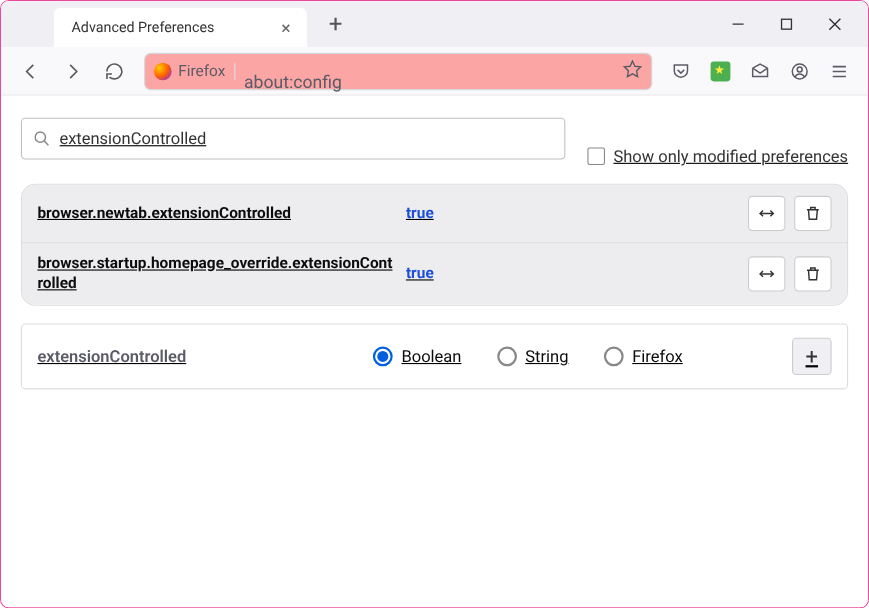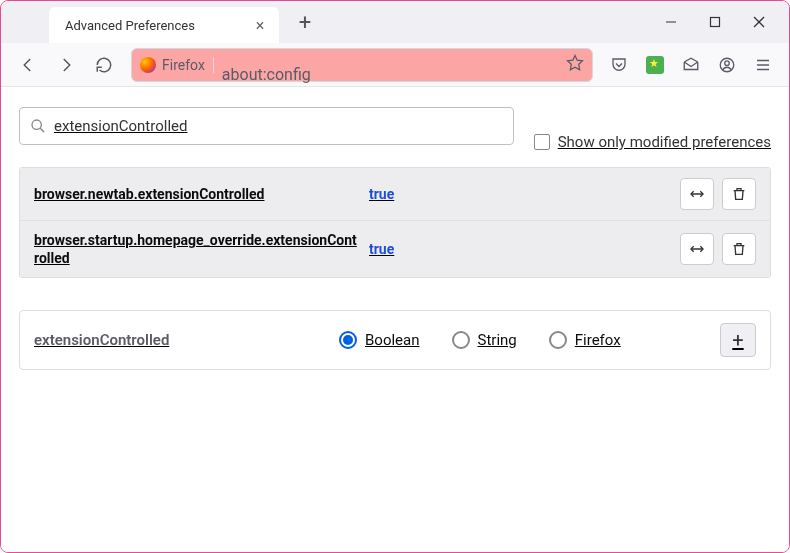--- a/index.html
+++ b/index.html
@@ -37,21 +37,21 @@
 .content { flex: 1; background: #fff; padding: 14px 18px; overflow: auto; text-decoration: underline; }
 
 .search-row { display: flex; align-items: center; gap: 20px; margin-bottom: 16px; }
 .search-box { flex: 1; display: flex; align-items: center; border: 1px solid #c0c0c4; border-radius: 4px; height: 38px; padding: 0 10px; gap: 8px; }
 .search-box svg { color: #888; }
 .search-input { flex: 1; border: none; outline: none; font-size: 15px; color: #333; }
 .filter-check { display: flex; align-items: center; gap: 8px; font-size: 15px; color: #333; cursor: pointer; margin-top: 32px; }
 .filter-check .chk { width: 16px; height: 16px; border: 1px solid #888; border-radius: 2px; }
 
 
-.pref-table { border: 1px solid #ddd; border-radius: 3px; overflow: hidden; margin-bottom: 32px; }
+.pref-table { border: 1px solid #ddd; border-radius: 13px; overflow: hidden; margin-bottom: 16px; }
 .pref-row { display: flex; align-items: center; padding: 10px 14px; gap: 10px; }
 .pref-row.modified { background: #ededf0; font-weight: 700; }
 .pref-row + .pref-row { border-top: 1px solid #e0e0e0; }
 .pref-name { width: 325px; font-size: 14px; color: #0c0c0d; word-break: break-word; line-height: 1.3; }
 .pref-value { flex: 1; font-size: 14px; color: #1d4ed8; }
 .pref-actions { display: flex; gap: 8px; }
 .icon-btn { width: 34px; height: 32px; display: flex; align-items: center; justify-content: center; background: #fff; border: 1px solid #ccc; border-radius: 4px; cursor: pointer; color: #333; }
 .icon-btn svg { width: 16px; height: 16px; }
 
 

